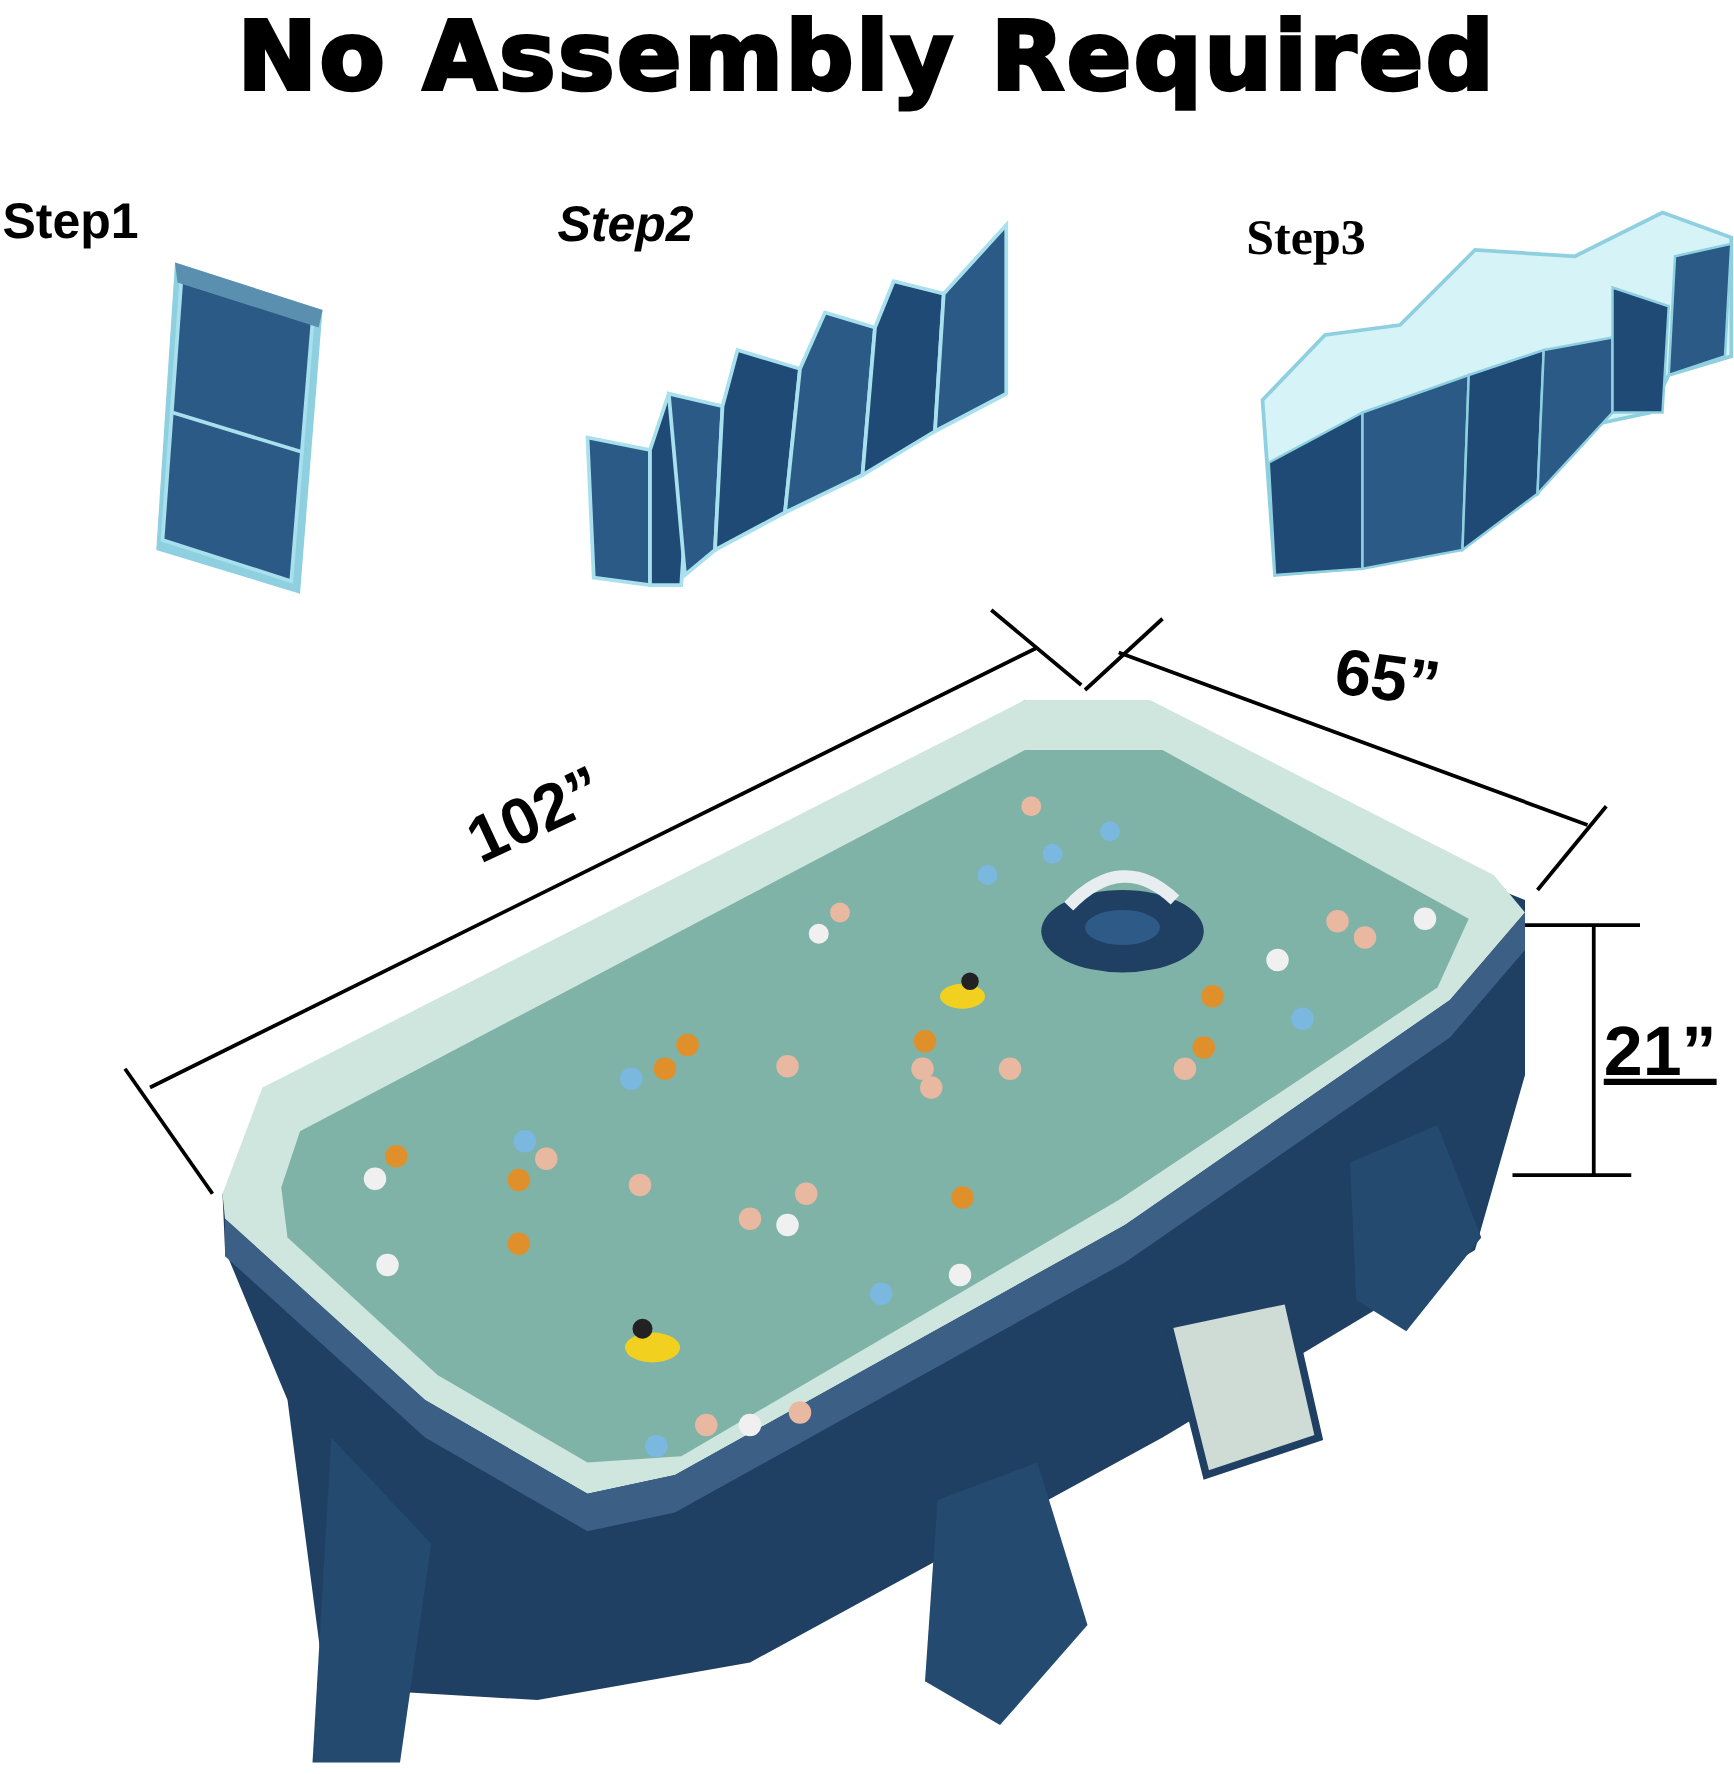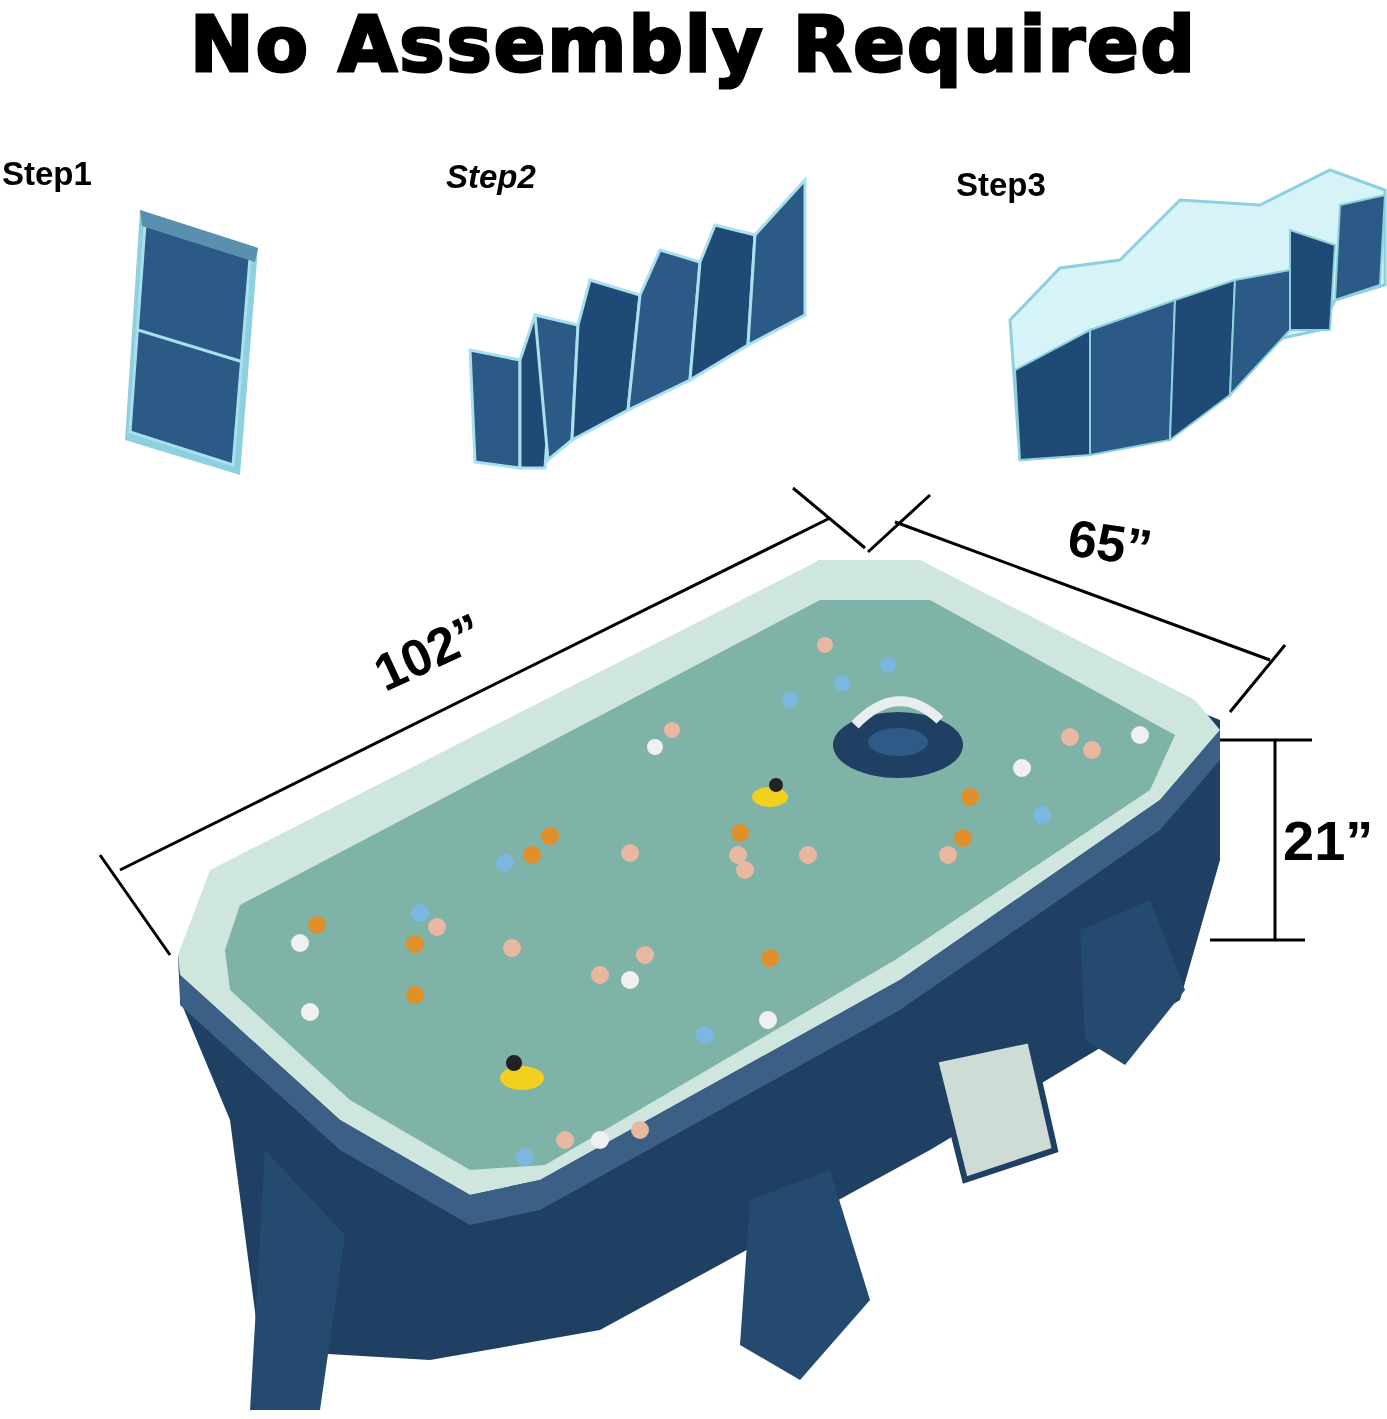--- a/index.html
+++ b/index.html
@@ -1,29 +1,29 @@
 <!DOCTYPE html>
 <html><head>
 <meta charset="utf-8">
 <style>
   html, body { margin: 0; padding: 0; background: #ffffff; }
   body { width: 1387px; height: 1419px; position: relative; overflow: hidden; font-family: "DejaVu Sans", sans-serif; }
   .title { position: absolute; left: 0; top: 0; width: 1387px; text-align: center; font-family: "DejaVu Sans", sans-serif; font-weight: 900; font-size: 76px; letter-spacing: 2px; color: #000; line-height: 90px; -webkit-text-stroke: 3px #000; }
-  .step-label { position: absolute; font-family: "Liberation Sans", sans-serif; font-weight: bold; font-size: 33px; color: #000; }
+  .step-label { position: absolute; font-family: "Liberation Sans", sans-serif; font-weight: bold; font-size: 40px; color: #000; }
   svg { position: absolute; left: 0; top: 0; }
   .dim { position: absolute; font-family: "Liberation Sans", sans-serif; font-weight: bold; color: #000; }
 </style>
 </head>
 <body>
 
 <div class="title">No Assembly Required</div>
 
 <div class="step-label" style="left:2px;top:155px;">Step1</div>
 <div class="step-label" style="left:446px;top:158px;font-style:italic;">Step2</div>
-<div class="step-label" style="left:956px;top:166px;">Step3</div>
+<div class="step-label" style="left:997px;top:166px;font-family:Liberation Serif, serif;">Step3</div>
 
 <svg width="1387" height="1419" viewBox="0 0 1387 1419">
 
   <g>
     <polygon points="140,210 258,248 240,475 125,440" fill="#8fd0e0"></polygon>
     <polygon points="145,225 250,258 233,465 130,432" fill="#2a5a85" stroke="#a8e0ee" stroke-width="3"></polygon>
     <line x1="138" y1="330" x2="243" y2="362" stroke="#a8e0ee" stroke-width="3"></line>
     <polygon points="140,210 258,248 255,262 142,226" fill="#5a8fb0"></polygon>
   </g>
 
@@ -124,13 +124,13 @@
 
     <ellipse cx="770" cy="797" rx="18" ry="10" fill="#f2d020"></ellipse>
     <circle cx="776" cy="785" r="7" fill="#222"></circle>
     <ellipse cx="522" cy="1078" rx="22" ry="12" fill="#f2d020"></ellipse>
     <circle cx="514" cy="1063" r="8" fill="#222"></circle>
   </g>
 </svg>
 
 <div class="dim" style="left:372px;top:622px;font-size:52px;transform:rotate(-25deg);">102”</div>
 <div class="dim" style="left:1068px;top:513px;font-size:52px;transform:rotate(8deg);">65”</div>
-<div class="dim" style="left:1283px;top:808px;font-size:56px;">21”</div>
+<div class="dim" style="left:1283px;top:808px;font-size:56px;text-decoration:underline;">21”</div>
 
 </body></html>

